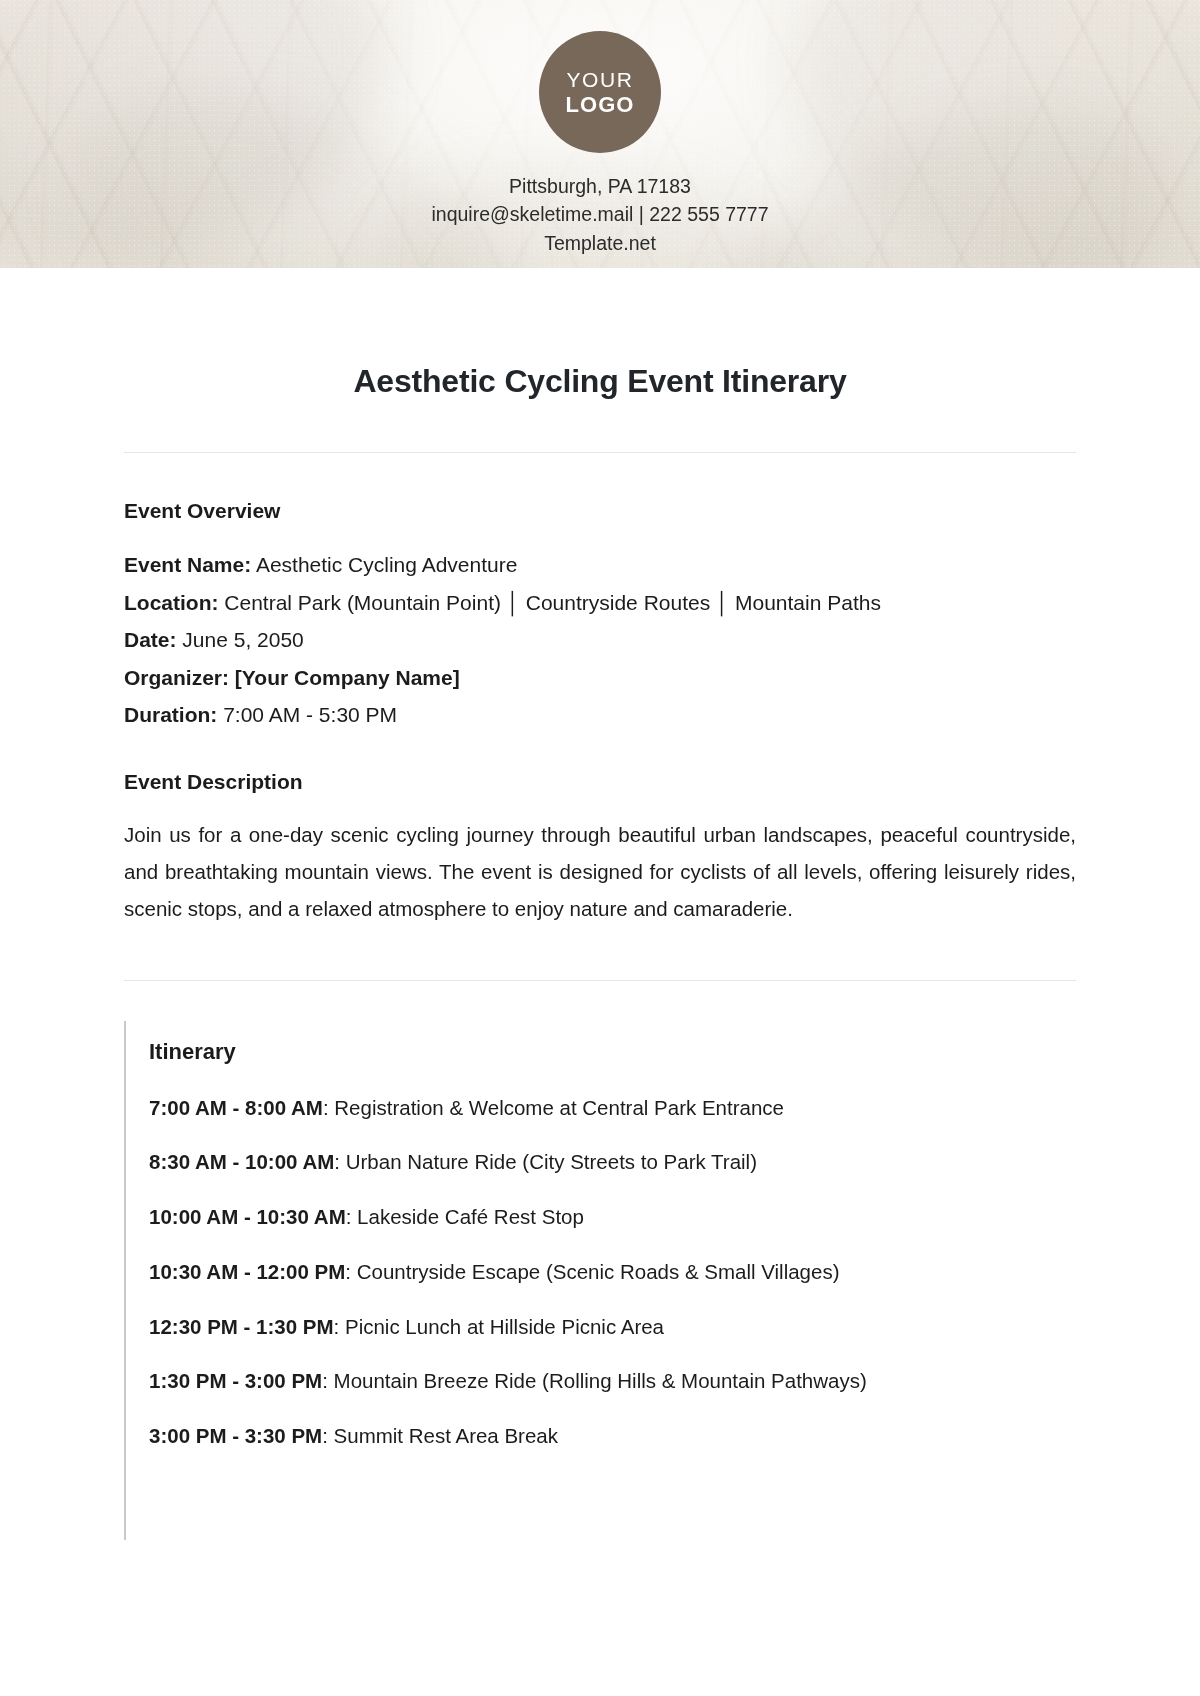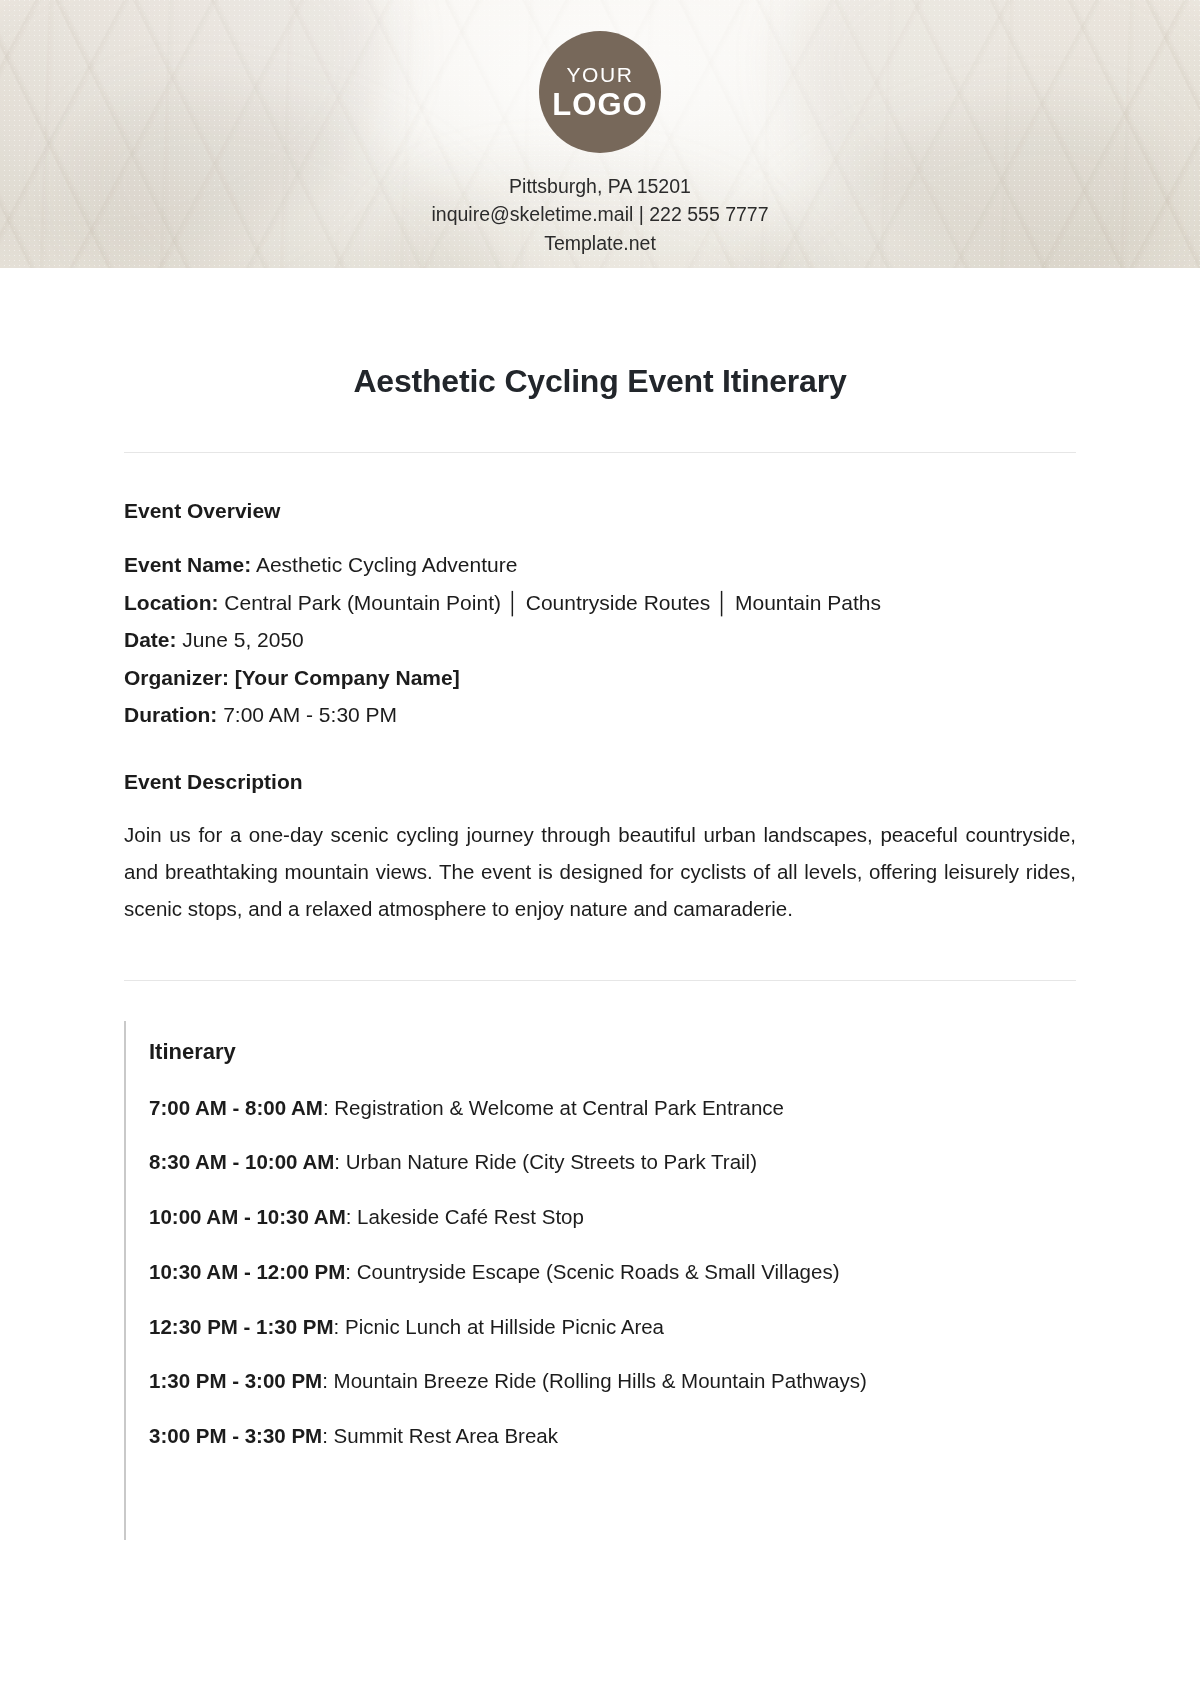--- a/index.html
+++ b/index.html
@@ -106,21 +106,21 @@
     color: #ffffff;
     line-height: 1;
   }
   .logo-top {
     font-size: 21px;
     letter-spacing: 1.6px;
     font-weight: 400;
     margin-bottom: 4px;
   }
   .logo-bottom {
-    font-size: 31px;
+    font-size: 22px;
     letter-spacing: 1.1px;
     font-weight: 700;
   }
 
   .contact-lines {
     margin-top: 19px;
     text-align: center;
     color: #2b2b2b;
     font-size: 19.5px;
     line-height: 1.45;
@@ -211,21 +211,21 @@
   <div class="blob b4"></div>
   <div class="blob b5"></div>
   <div class="grain"></div>
 
   <div class="header-inner">
     <div class="logo-circle">
       <span class="logo-top">YOUR</span>
       <span class="logo-bottom">LOGO</span>
     </div>
     <div class="contact-lines">
-      <div>Pittsburgh, PA 15201</div>
+      <div>Pittsburgh, PA 17183</div>
       <div>inquire@skeletime.mail | 222 555 7777</div>
       <div>Template.net</div>
     </div>
   </div>
 </div>
 
 <div class="doc">
 
   <h1 class="doc-title">Aesthetic Cycling Event Itinerary</h1>
 

